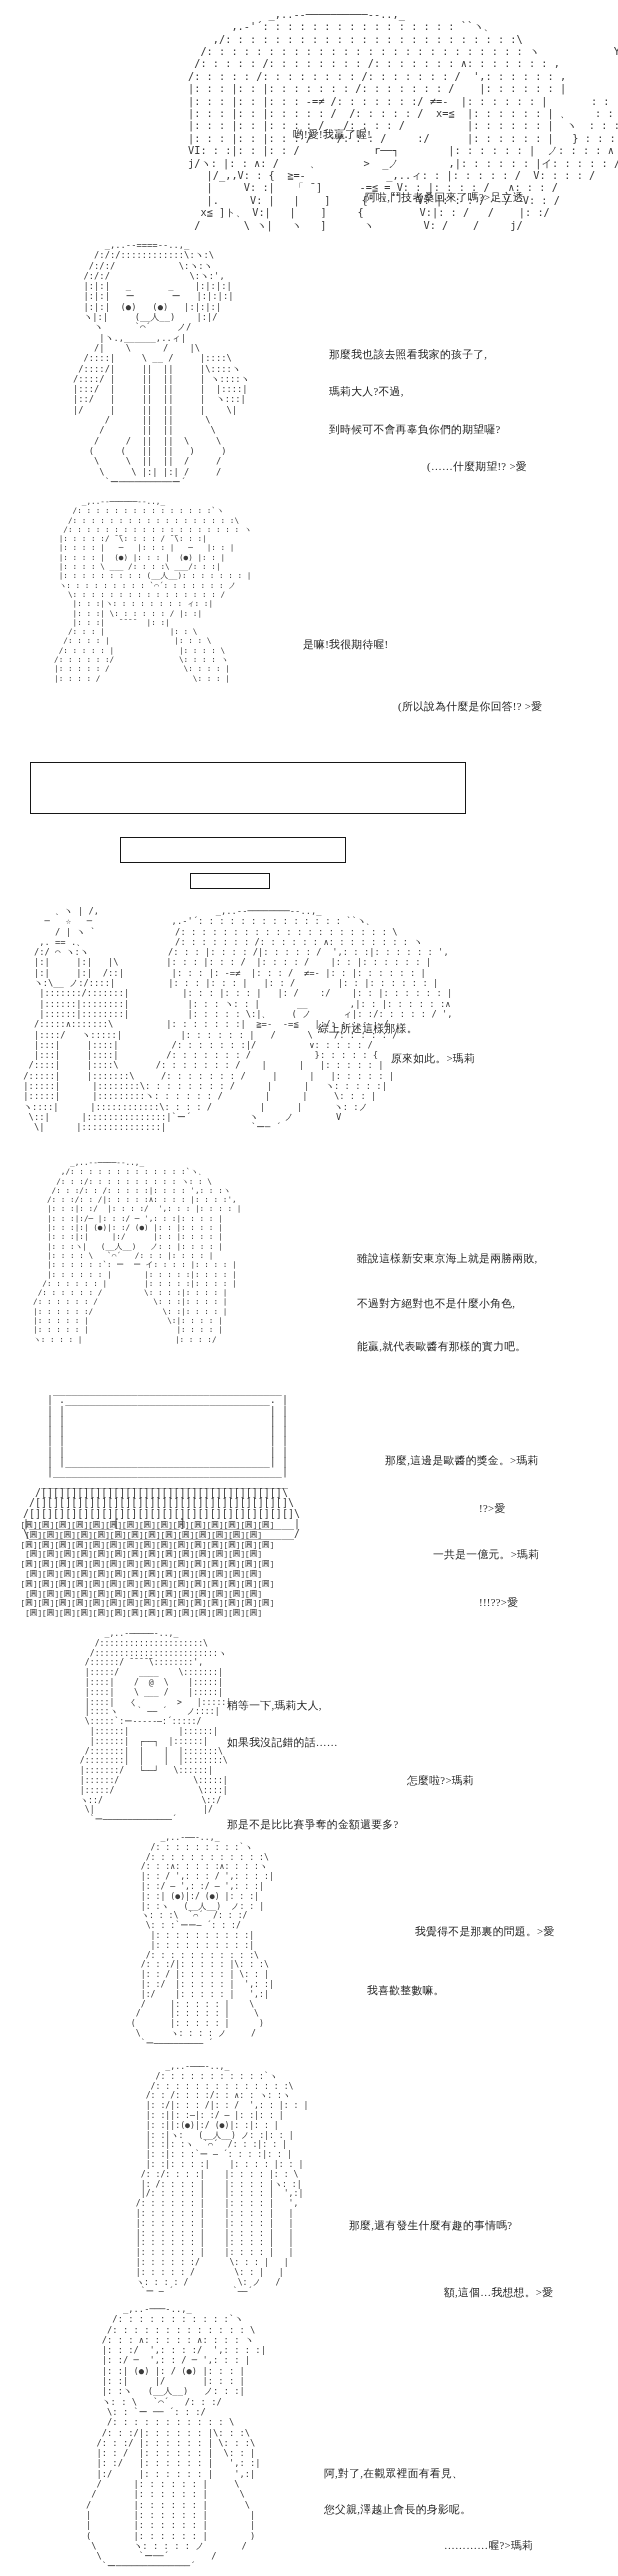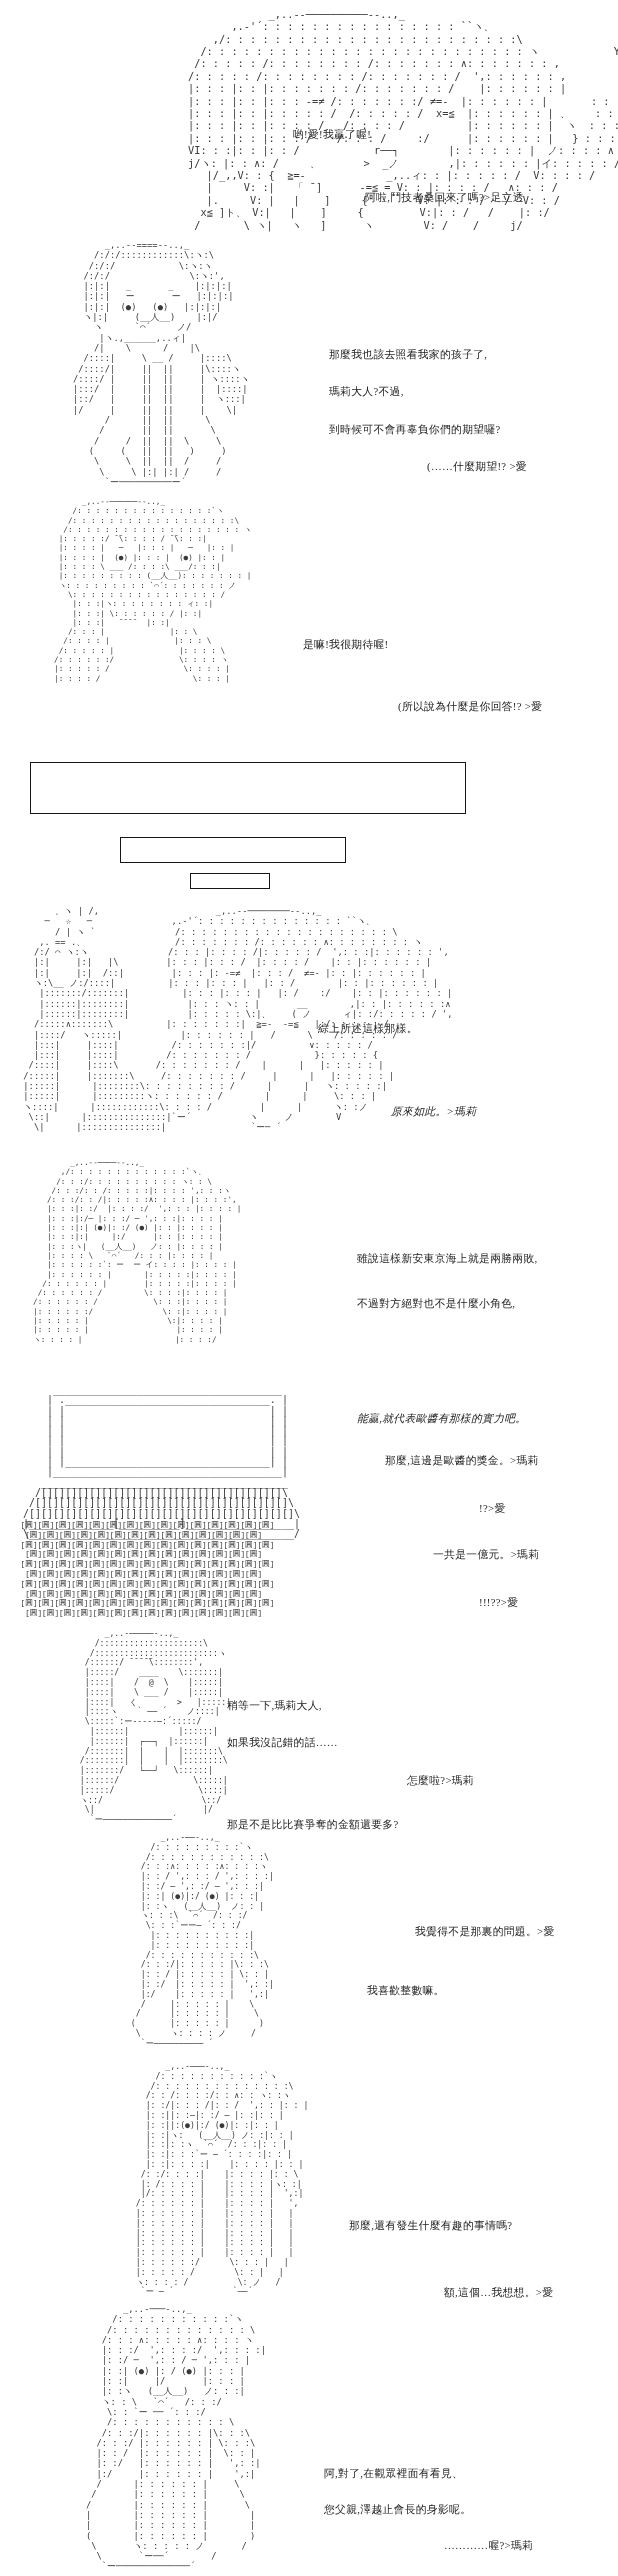--- a/index.html
+++ b/index.html
@@ -268,24 +268,24 @@
 
   <div class="line" style="left:256px;top:128px;">哟!愛!我贏了喔!</div>
   <div class="line" style="left:328px;top:191px;">阿啦,鬥技者桑回來了嗎?&gt;足立透</div>
   <div class="line" style="left:292px;top:348px;">那麼我也該去照看我家的孩子了,</div>
   <div class="line" style="left:292px;top:385px;">瑪莉大人?不過,</div>
   <div class="line" style="left:292px;top:423px;">到時候可不會再辜負你們的期望囉?</div>
   <div class="line" style="left:390px;top:460px;">(……什麼期望!? &gt;愛</div>
   <div class="line" style="left:266px;top:638px;">是嘛!我很期待喔!</div>
   <div class="line" style="left:361px;top:700px;">(所以說為什麼是你回答!? &gt;愛</div>
   <div class="line" style="left:281px;top:1022px;">綜上所述這樣那樣。</div>
-  <div class="line" style="left:354px;top:1105px;font-style:italic;">原來如此。&gt;瑪莉</div>
+  <div class="line" style="left:354px;top:1052px;">原來如此。&gt;瑪莉</div>
   <div class="line" style="left:320px;top:1252px;">雖說這樣新安東京海上就是兩勝兩敗,</div>
   <div class="line" style="left:320px;top:1297px;">不過對方絕對也不是什麼小角色,</div>
-  <div class="line" style="left:320px;top:1412px;font-style:italic;">能贏,就代表歐醬有那樣的實力吧。</div>
+  <div class="line" style="left:320px;top:1340px;">能贏,就代表歐醬有那樣的實力吧。</div>
   <div class="line" style="left:348px;top:1454px;">那麼,這邊是歐醬的獎金。&gt;瑪莉</div>
   <div class="line" style="left:442px;top:1502px;">!?&gt;愛</div>
   <div class="line" style="left:396px;top:1548px;">一共是一億元。&gt;瑪莉</div>
   <div class="line" style="left:442px;top:1596px;">!!!??&gt;愛</div>
   <div class="line" style="left:190px;top:1699px;">稍等一下,瑪莉大人,</div>
   <div class="line" style="left:190px;top:1736px;">如果我沒記錯的話……</div>
   <div class="line" style="left:370px;top:1774px;">怎麼啦?&gt;瑪莉</div>
   <div class="line" style="left:190px;top:1818px;">那是不是比比賽爭奪的金額還要多?</div>
   <div class="line" style="left:330px;top:1984px;">我喜歡整數嘛。</div>
   <div class="line" style="left:378px;top:1925px;">我覺得不是那裏的問題。&gt;愛</div>

